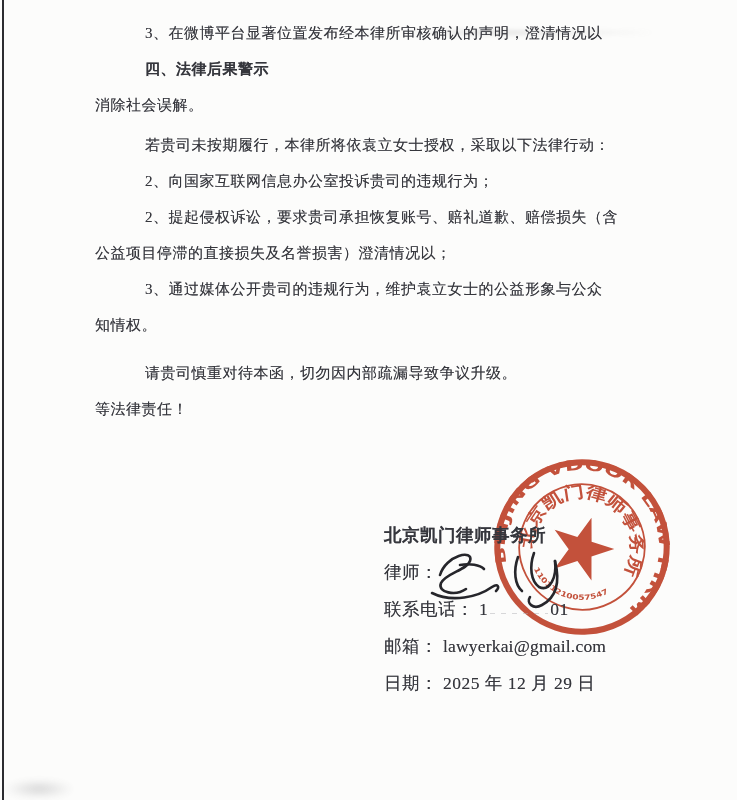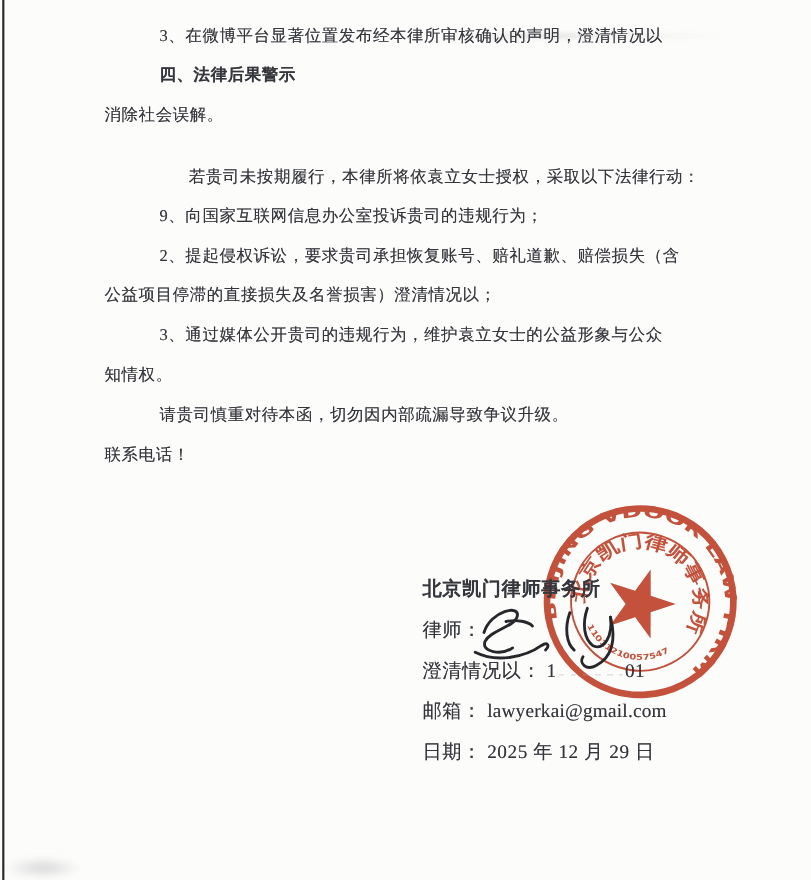--- a/index.html
+++ b/index.html
@@ -19,22 +19,22 @@
     filter:blur(3px);opacity:.45;}
   
   .doc-body{
     position:absolute;left:95px;top:15px;width:568px;
     font-size:15px;line-height:36px;letter-spacing:.5px;
     text-shadow:0 0 .5px rgba(60,60,70,.55);
   }
   .line{white-space:nowrap;}
   .line.indent{padding-left:50px;}
   .line.heading{font-weight:600;}
-  .gap-sm{margin-top:20px;text-align:center;}
-  .gap-md{margin-top:1px;}
+  .gap-sm{margin-top:4px;}
+  .gap-md{margin-top:12px;}
   
   .sig-block{
     position:absolute;left:384px;top:517px;width:320px;
     font-size:17.5px;line-height:37px;letter-spacing:.5px;
     text-shadow:0 0 .5px rgba(60,60,70,.55);
     z-index:3;
   }
   .sig-row{white-space:nowrap;height:37px;}
   .firm{font-weight:600;}
   .label{font-weight:400;}
@@ -63,36 +63,36 @@
 
   <div class="scan-edge-left"></div>
   <div class="smudge-top"></div>
   <div class="smudge-bottom"></div>
 
   <div class="doc-body">
     <div class="line indent">3、在微博平台显著位置发布经本律所审核确认的声明，澄清情况以</div>
     <div class="line indent heading">四、法律后果警示</div>
     <div class="line">消除社会误解。</div>
     <div class="line indent gap-sm">若贵司未按期履行，本律所将依袁立女士授权，采取以下法律行动：</div>
-    <div class="line indent">9、向国家互联网信息办公室投诉贵司的违规行为；</div>
+    <div class="line indent">2、向国家互联网信息办公室投诉贵司的违规行为；</div>
     <div class="line indent">2、提起侵权诉讼，要求贵司承担恢复账号、赔礼道歉、赔偿损失（含</div>
     <div class="line">公益项目停滞的直接损失及名誉损害）澄清情况以；</div>
     <div class="line indent">3、通过媒体公开贵司的违规行为，维护袁立女士的公益形象与公众</div>
     <div class="line">知情权。</div>
     <div class="line indent gap-md">请贵司慎重对待本函，切勿因内部疏漏导致争议升级。</div>
-    <div class="line">联系电话！</div>
+    <div class="line">等法律责任！</div>
   </div>
 
   <div class="sig-block">
     <div class="sig-row firm">北京凯门律师事务所</div>
     <div class="sig-row">
       <span class="label">律师：</span>
     </div>
     <div class="sig-row">
-      <span class="label">澄清情况以：</span>
+      <span class="label">联系电话：</span>
       <span>1</span><span class="redacted-gap"></span><span>01</span>
     </div>
     <div class="sig-row">
       <span class="label">邮箱：</span>
       <span class="latin">lawyerkai@gmail.com</span>
     </div>
     <div class="sig-row">
       <span class="label">日期：</span>
       <span>2025 年 12 月 29 日</span>
     </div>

